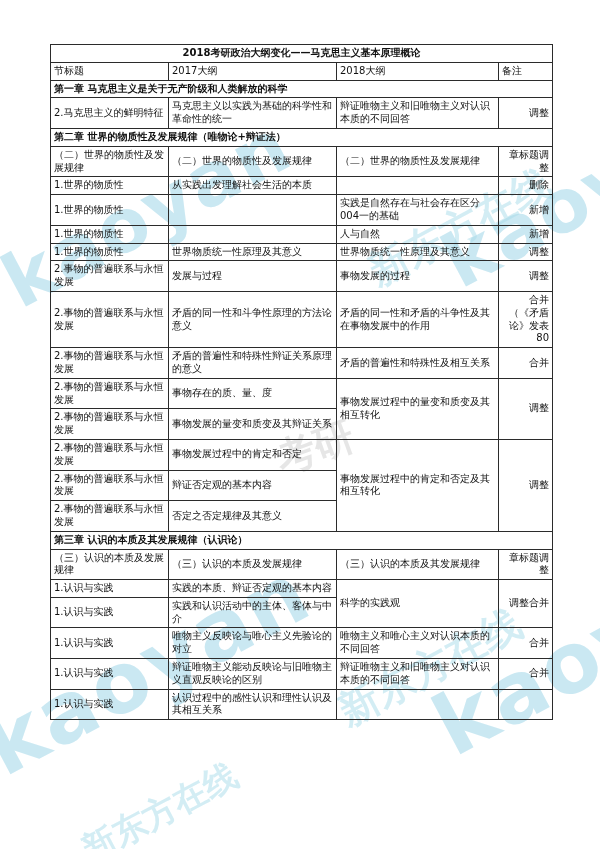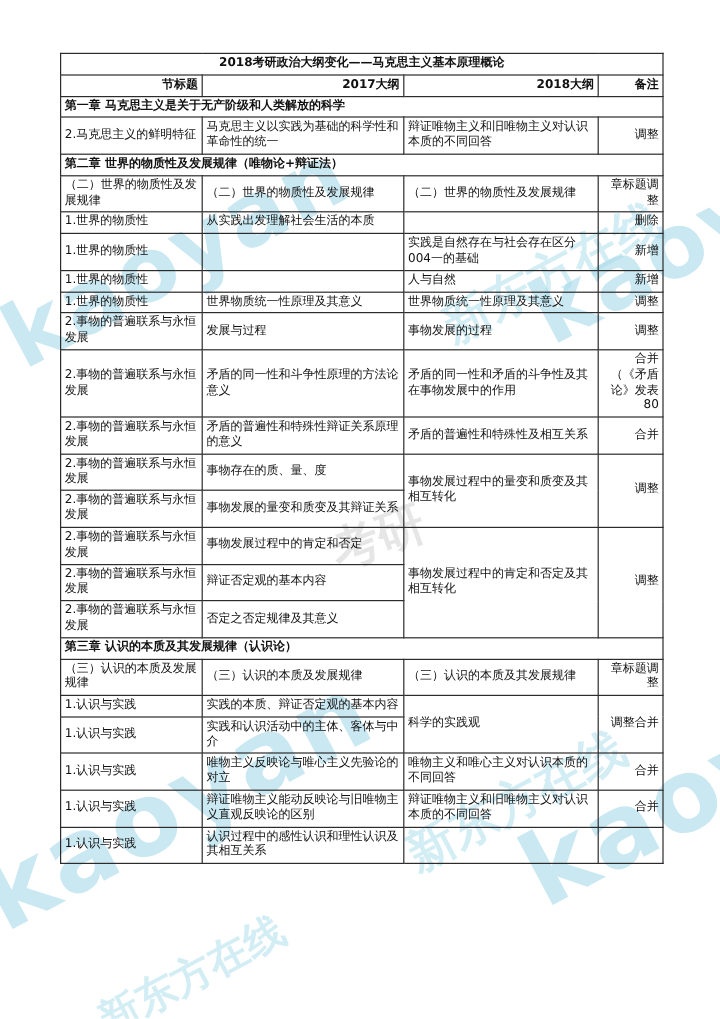--- a/index.html
+++ b/index.html
@@ -78,22 +78,22 @@
 
   .title-cell {
     text-align: center;
     font-weight: bold;
     font-size: 12.5px;
     color: #0b3e8f;
     padding: 5px 2px;
     background: #ffffff;
   }
   .hdr {
-    text-align: right;
-    font-weight: bold;
+    text-align: left;
+    font-weight: normal;
     font-size: 11.5px;
     color: #0b3e8f;
     padding: 4px 2px;
   }
   .chapter {
     font-weight: bold;
     font-size: 11px;
     color: #0b3e8f;
     padding: 3px 4px;
   }

